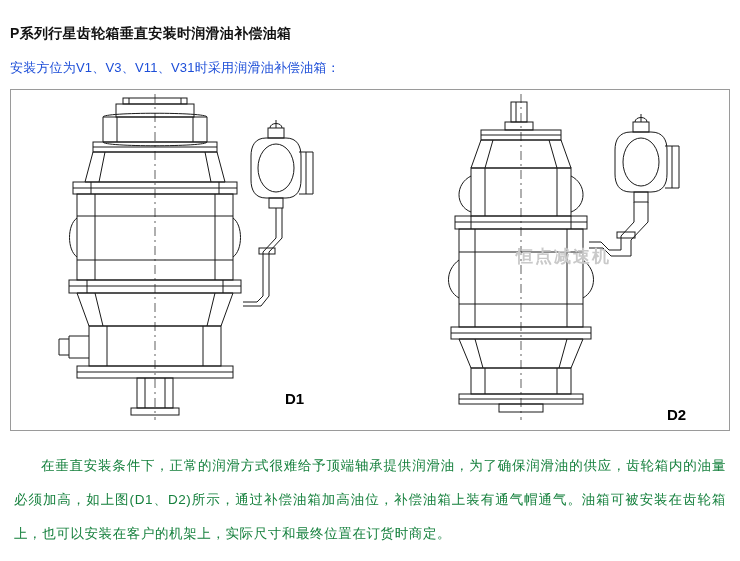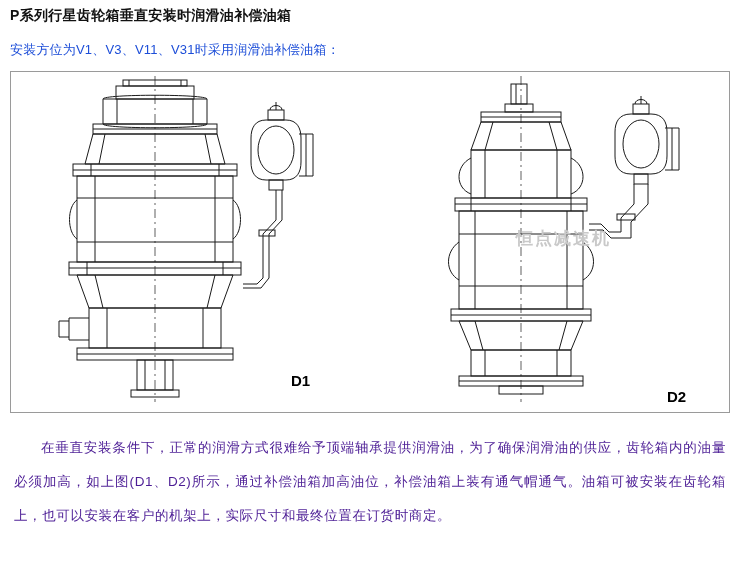--- a/index.html
+++ b/index.html
@@ -19,21 +19,21 @@
     position: relative;
     width: 740px;
     height: 561px;
     box-sizing: border-box;
     padding: 0 8px;
   }
   .doc-title {
     font-size: 14px;
     font-weight: bold;
     color: #111;
-    margin: 7px 0 0 2px;
+    margin: 25px 0 0 2px;
     letter-spacing: 0.3px;
   }
   .subtitle {
     font-size: 13px;
     color: #1d4ed8;
     margin: 16px 0 0 2px;
     letter-spacing: 0.2px;
   }
   .figure-box {
     position: relative;
@@ -47,37 +47,37 @@
     position: absolute;
     left: 0;
     top: 0;
   }
   .fig-label {
     position: absolute;
     font-size: 15px;
     font-weight: bold;
     color: #000;
   }
-  .fig-label.d1 { left: 280px; top: 300px; }
+  .fig-label.d1 { left: 274px; top: 300px; }
   .fig-label.d2 { left: 656px; top: 316px; }
   .watermark {
     position: absolute;
     left: 505px;
     top: 155px;
     font-size: 17px;
     color: #c9c9c9;
     font-weight: bold;
     letter-spacing: 2px;
     user-select: none;
   }
   .body-text {
     margin: 18px 6px 0 6px;
     font-size: 13.5px;
     line-height: 34px;
-    color: #4c1d95;
+    color: #15803d;
     text-align: justify;
     letter-spacing: 0.6px;
   }
   .body-text p {
     margin: 0;
     text-indent: 2em;
   }
 </style>
 </head>
 <body>

